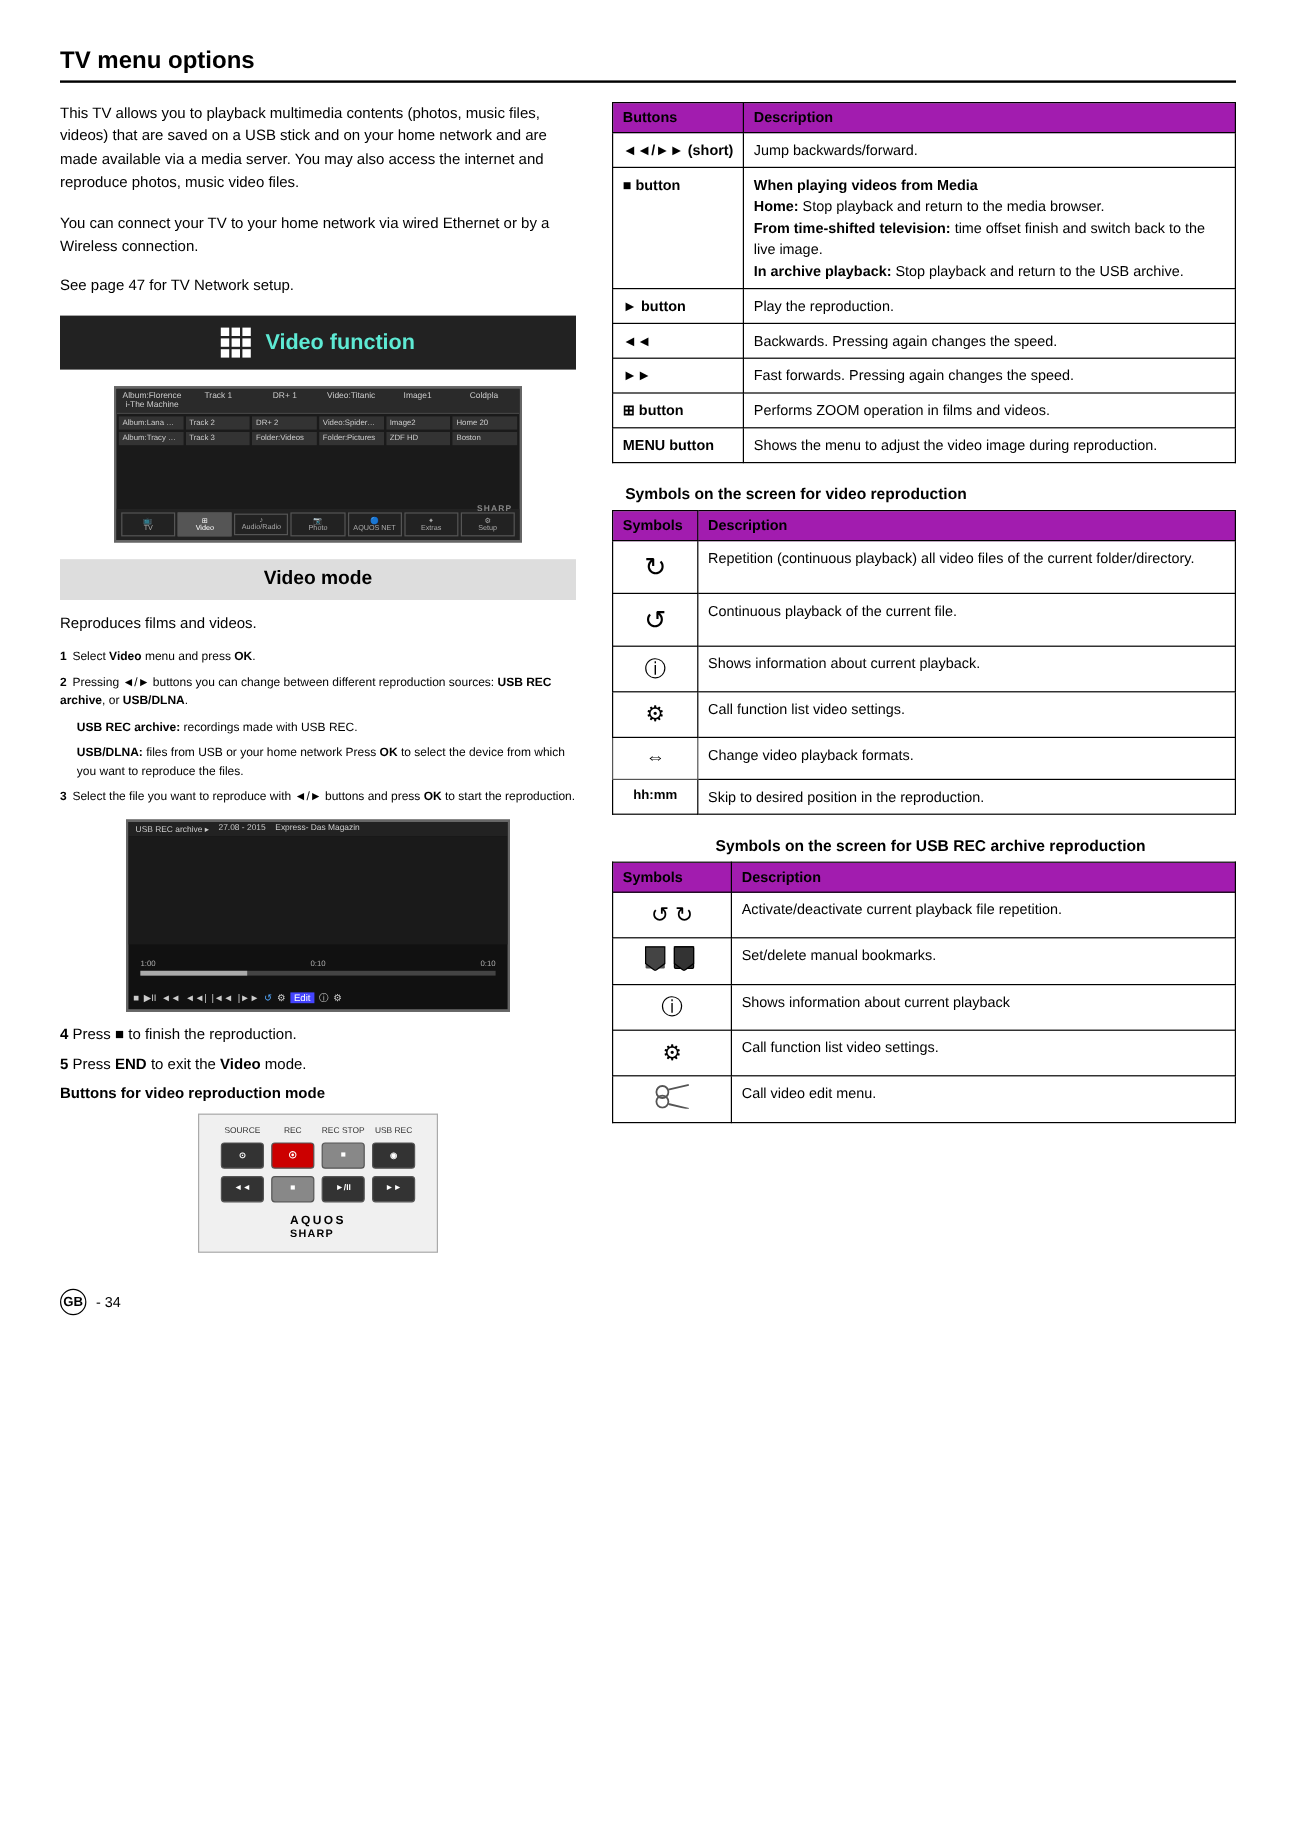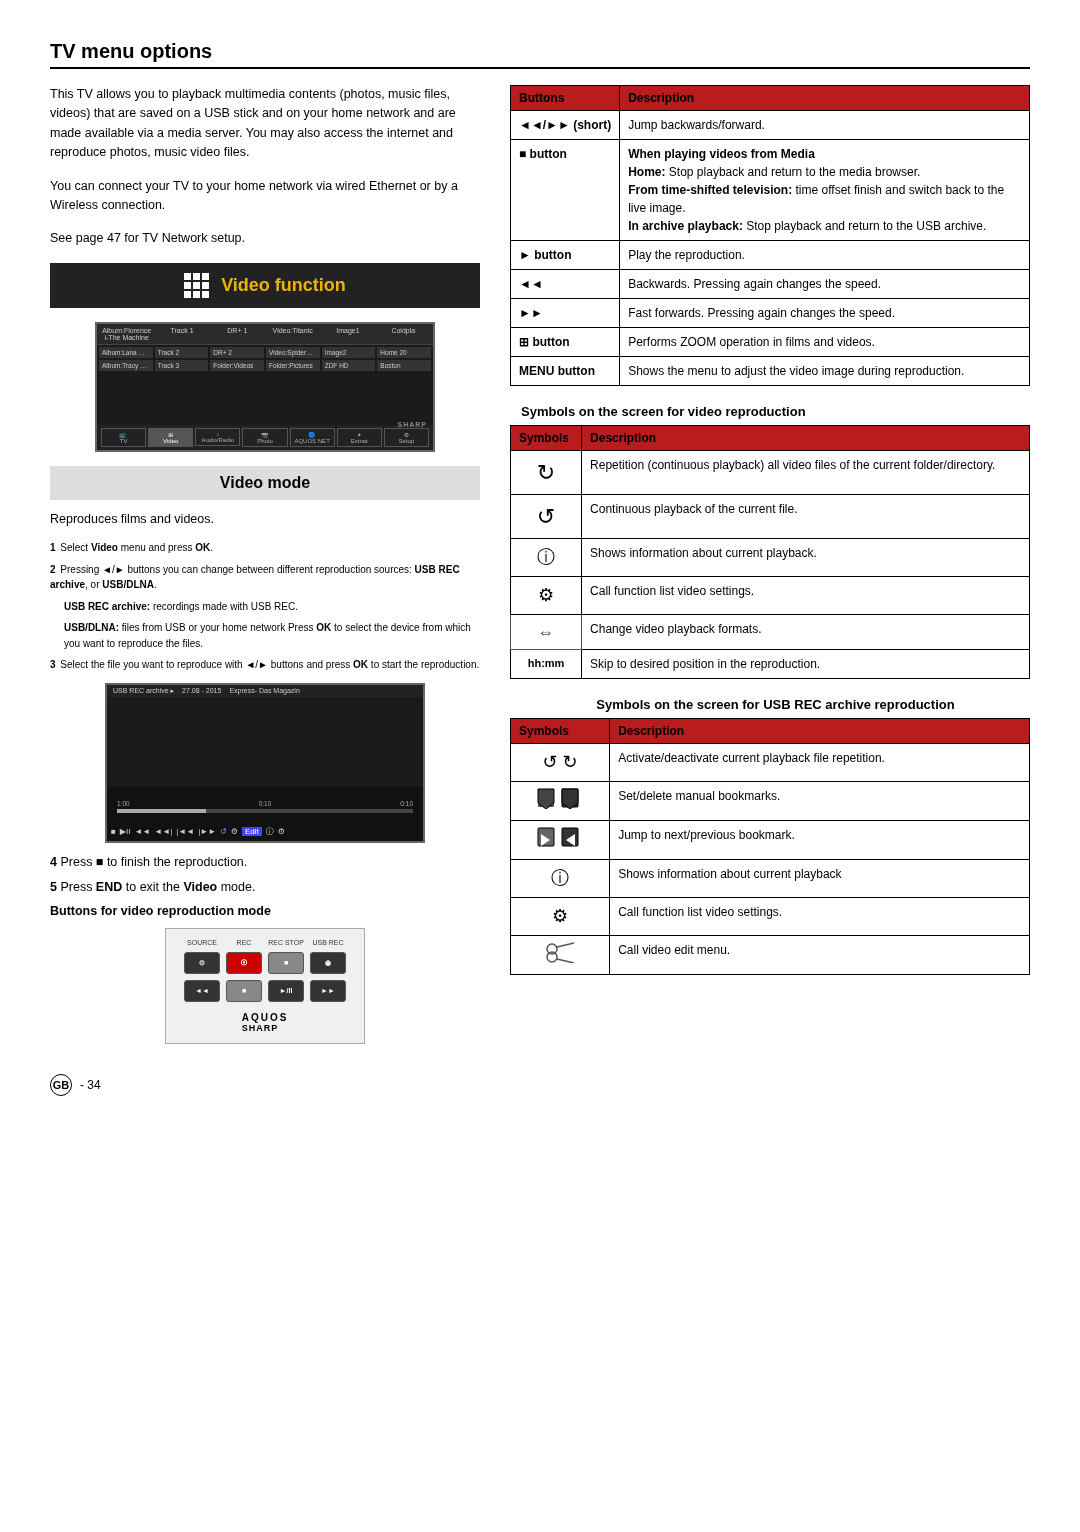--- a/index.html
+++ b/index.html
@@ -30,21 +30,21 @@
     .right-col {
       flex: 1;
     }
     .intro-text {
       font-size: 12.5px;
       line-height: 1.55;
       margin-bottom: 14px;
     }
     .video-function-header {
       background: #222;
-      color: #eab308;
+      color: #5eead4;
       font-size: 18px;
       font-weight: bold;
       text-align: center;
       padding: 10px 0;
       margin-bottom: 14px;
       display: flex;
       align-items: center;
       justify-content: center;
       gap: 12px;
     }
@@ -282,21 +282,21 @@
     }
 
     
     .data-table {
       width: 100%;
       border-collapse: collapse;
       margin-bottom: 18px;
       font-size: 12px;
     }
     .data-table th {
-      background: #b91c1c;
+      background: #a21caf;
       border: 1.5px solid #000;
       padding: 5px 8px;
       font-weight: bold;
       text-align: left;
     }
     .data-table td {
       border: 1.5px solid #000;
       padding: 5px 8px;
       vertical-align: top;
       line-height: 1.5;
@@ -581,31 +581,20 @@
               <svg width="48" height="22">
                 <rect x="2" y="2" width="16" height="18" fill="#555" rx="1"></rect>
                 <polygon points="2,16 10,22 18,16 18,2 2,2" fill="#444" stroke="#000" stroke-width="1"></polygon>
                 <rect x="26" y="2" width="16" height="18" fill="#333" rx="1" stroke="#000" stroke-width="1"></rect>
                 <polygon points="26,16 34,22 42,16 42,2 26,2" fill="#333" stroke="#000" stroke-width="1"></polygon>
               </svg>
             </td>
             <td>Set/delete manual bookmarks.</td>
           </tr>
           <tr>
-            <td class="symbol-cell" style="font-size:14px;">
-              <svg width="48" height="22">
-                <rect x="2" y="2" width="16" height="18" fill="#666" rx="1" stroke="#000" stroke-width="1"></rect>
-                <polygon points="5,20 14,14 5,8" fill="#fff"></polygon>
-                <rect x="26" y="2" width="16" height="18" fill="#333" rx="1" stroke="#000" stroke-width="1"></rect>
-                <polygon points="39,20 30,14 39,8" fill="#fff"></polygon>
-              </svg>
-            </td>
-            <td>Jump to next/previous bookmark.</td>
-          </tr>
-          <tr>
             <td class="symbol-cell">ⓘ</td>
             <td>Shows information about current playback</td>
           </tr>
           <tr>
             <td class="symbol-cell">⚙</td>
             <td>Call function list video settings.</td>
           </tr>
           <tr>
             <td class="symbol-cell" style="font-size:14px;">
               <svg width="32" height="22">

